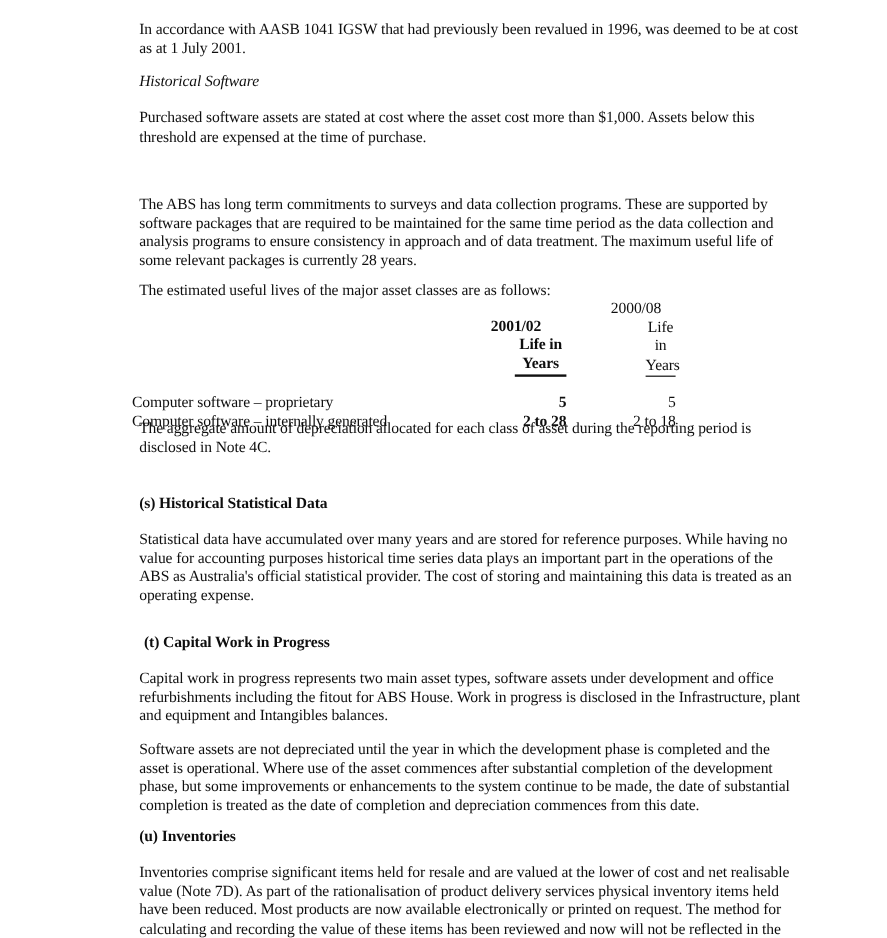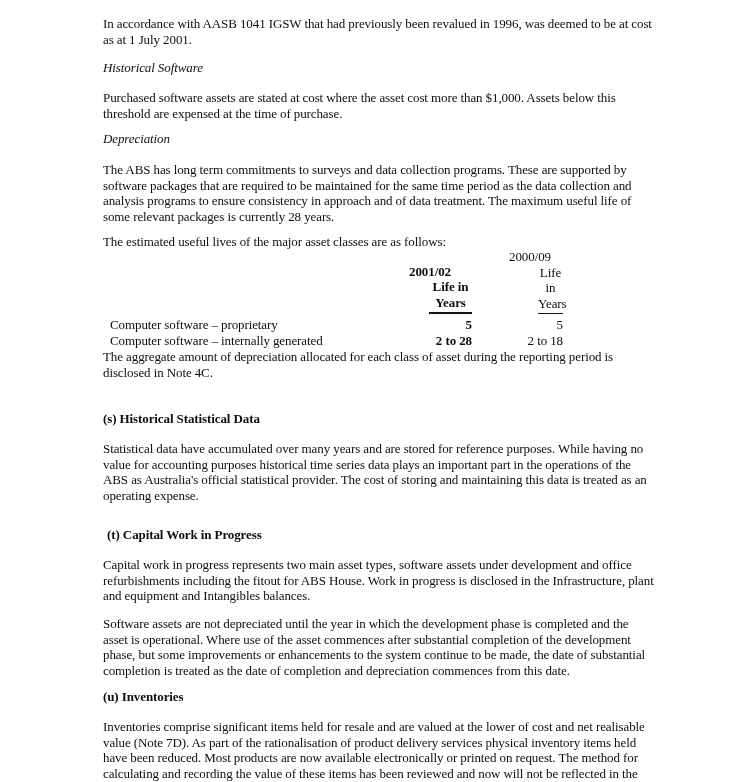--- a/index.html
+++ b/index.html
@@ -10,72 +10,71 @@
     background: #ffffff;
     overflow: hidden;
     font-family: "Liberation Serif", "DejaVu Serif", serif;
     font-size: 13px;
     line-height: 15.7px;
     color: #0e0e0e;
     letter-spacing: -0.1px;
   }
   .block {
     position: absolute;
-    left: 103px;
+    left: 116px;
     width: 552px;
   }
   .h-italic { font-style: italic; }
   .h-bold   { font-weight: bold; }
   .indent-t { margin-left: 4px; }
 
   
   .uv-table { position: absolute; left: 103px; width: 552px; top: 249px; }
   .uv-grid  {
     display: grid;
     grid-template-columns: 285px 84px 25px 66px;
     align-items: end;
   }
   .uv-colhead { text-align: center; }
   .uv-colhead .uv-year { display: block; }
   .uv-colhead .uv-life { display: block; padding-bottom: 1px; margin-left: 41px; }
   .uv-col1 .uv-life { border-bottom: 2px solid #111; font-weight: bold; }
   .uv-col1 .uv-year { font-weight: bold; }
   .uv-col2 .uv-life { border-bottom: 1.5px solid #111; }
-  .uv-rows { margin-top: 3px; font-family: Liberation Serif, serif; }
+  .uv-rows { margin-top: 13px; font-family: Liberation Serif, serif; }
   .uv-asset { padding-left: 7px; }
   .uv-val { text-align: right; }
   .uv-val.bold { font-weight: bold; }
 </style>
 </head>
 <body>
 
 <div class="page">
 
   <p class="block" style="top:3px">In accordance with AASB 1041 IGSW that had previously been revalued in 1996, was deemed to be at cost as at 1 July 2001.</p>
 
   <p class="block h-italic" style="top:47px">Historical Software</p>
 
   <p class="block" style="top:77px">Purchased software assets are stated at cost where the asset cost more than $1,000.  Assets below this threshold are expensed at the time of purchase.</p>
 
-  <p class="block h-italic" style="top:118px">Depreciation</p>
 
   <p class="block" style="top:149px">The ABS has long term commitments to surveys and data collection programs.  These are supported by software packages that are required to be maintained for the same time period as the data collection and analysis programs to ensure consistency in approach and of data treatment.  The maximum useful life of some relevant packages is currently 28 years.</p>
 
   <p class="block" style="top:221px">The estimated useful lives of the major asset classes are as follows:</p>
 
   <div class="uv-table">
     <div class="uv-grid">
       <div></div>
       <div class="uv-colhead uv-col1">
         <span class="uv-year">2001/02</span>
         <span class="uv-life">Life in Years</span>
       </div>
       <div></div>
       <div class="uv-colhead uv-col2">
-        <span class="uv-year">2000/09</span>
+        <span class="uv-year">2000/08</span>
         <span class="uv-life">Life in Years</span>
       </div>
     </div>
 
     <div class="uv-rows">
       <div class="uv-grid">
         <div class="uv-asset">Computer software – proprietary</div>
         <div class="uv-val bold">5</div>
         <div></div>
         <div class="uv-val">5</div>

